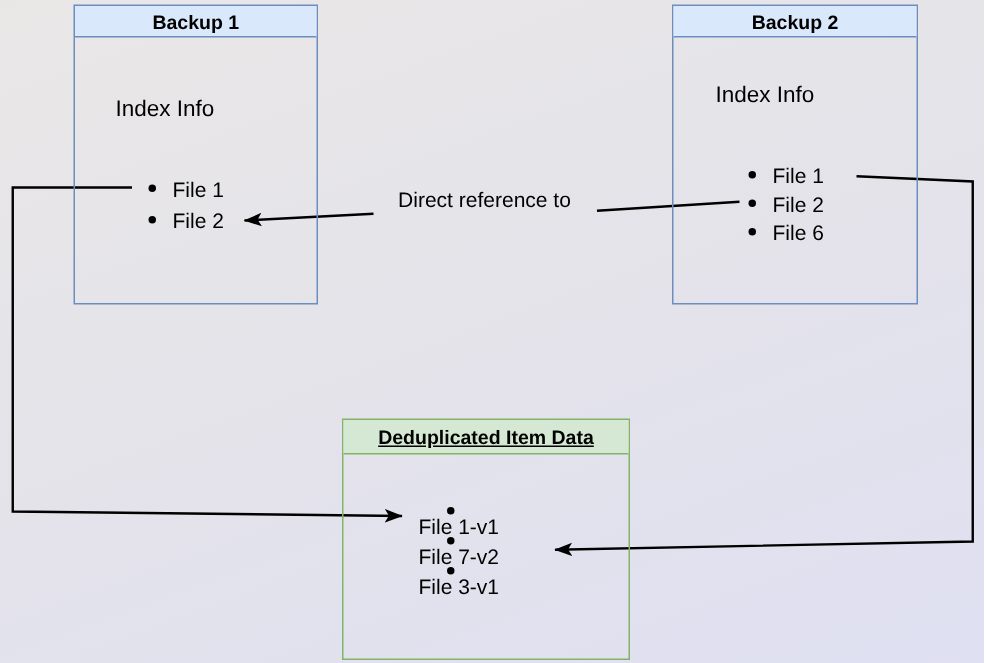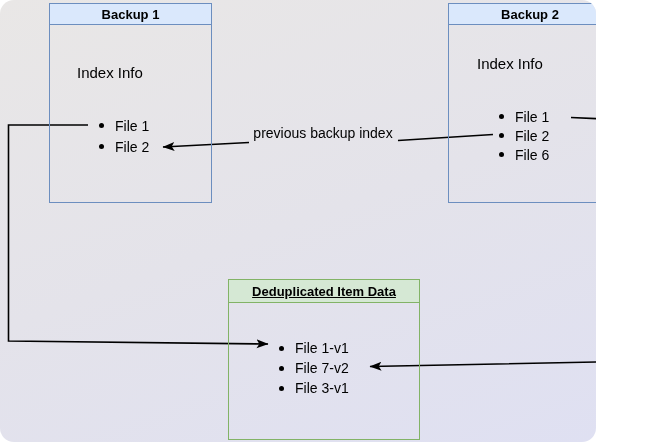--- a/index.html
+++ b/index.html
@@ -1,23 +1,22 @@
 <!DOCTYPE html>
 <html><head>
 <meta charset="utf-8">
 <style>
   html,body{margin:0;padding:0;}
   .canvas{
     position:relative;
-    width:596px;height:442px;
+    width:656px;height:442px;
     background:linear-gradient(160deg,#e9e7e6 0%,#e4e3ea 50%,#dfe0f2 100%);
     font-family:"Liberation Sans",sans-serif;
     color:#000;
     overflow:hidden;
-    border-radius:14px;
   }
   .box{position:absolute;border:1px solid;}
   .box-blue{border-color:#6c8ebf;}
   .box-green{border-color:#82b366;}
   .box-header{
     position:absolute;left:0;right:0;top:0;
     display:flex;align-items:center;justify-content:center;
     font-weight:bold;font-size:13px;
     border-bottom:1px solid;
   }
@@ -44,21 +43,21 @@
   #backup2{left:448px;top:3px;width:162px;height:198px;}
   #backup2 .box-header{height:20px;}
   #backup2 .box-label{left:28px;top:51px;}
   #backup2 .file-list{left:0;top:103px;}
   #backup2 .file-row{height:19px;padding-left:50px;}
   #backup2 .dot{margin-right:11px;}
   
   #dedup{left:228px;top:279px;width:190px;height:159px;}
   #dedup .box-header{height:22px;}
   #dedup .file-list{left:0;top:58px;}
-  #dedup .file-row{height:20px;padding-left:50px;}
+  #dedup .file-row{height:20px;padding-left:50px;flex-direction:column;}
   #dedup .dot{margin-right:11px;}
 </style>
 </head>
 <body>
 
 <div class="canvas">
 
   <svg class="connectors" viewBox="0 0 657 442" xmlns="http://www.w3.org/2000/svg">
     <defs>
       <marker id="arrowhead" markerUnits="userSpaceOnUse" markerWidth="13" markerHeight="10" refX="11.5" refY="4.5" orient="auto">
@@ -117,16 +116,16 @@
         <span>File 7-v2</span>
       </li>
       <li class="file-row">
         <span class="dot"></span>
         <span>File 3-v1</span>
       </li>
     </ul>
   </div>
 
   <div class="annotation">
-    <div>previous backup index</div>
+    <div>Direct reference to</div>
   </div>
 
 </div>
 
 </body></html>

